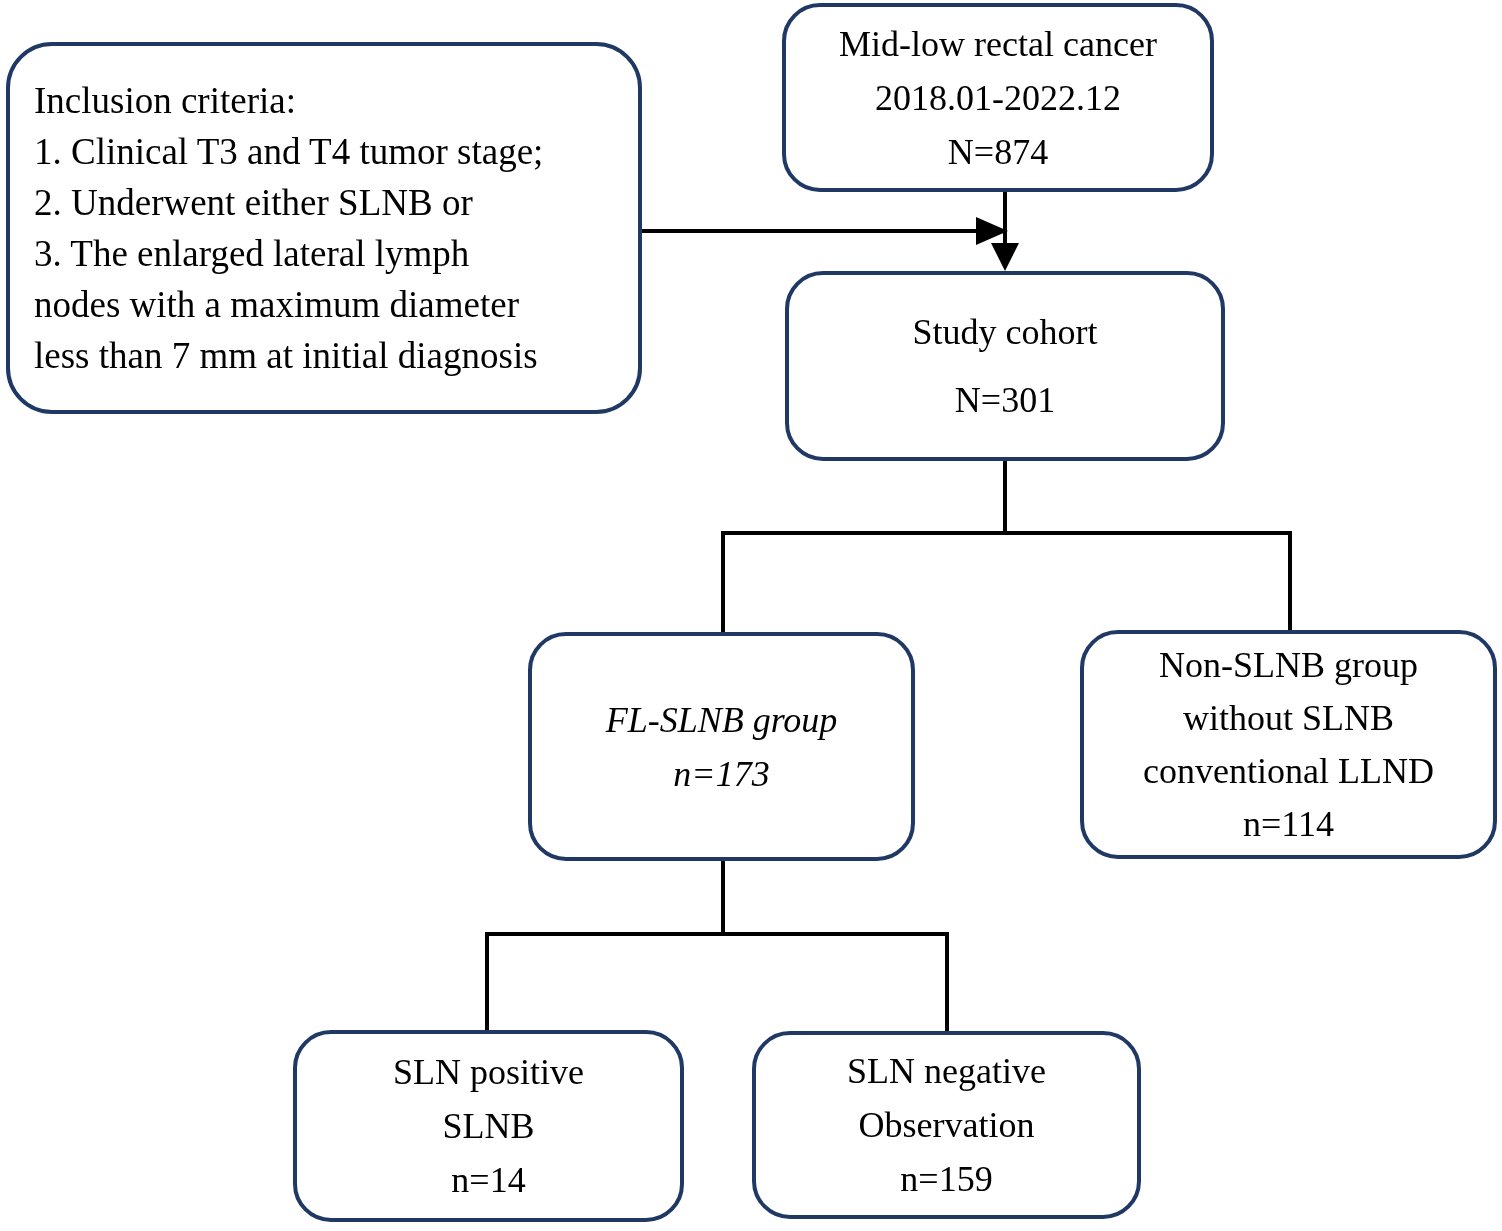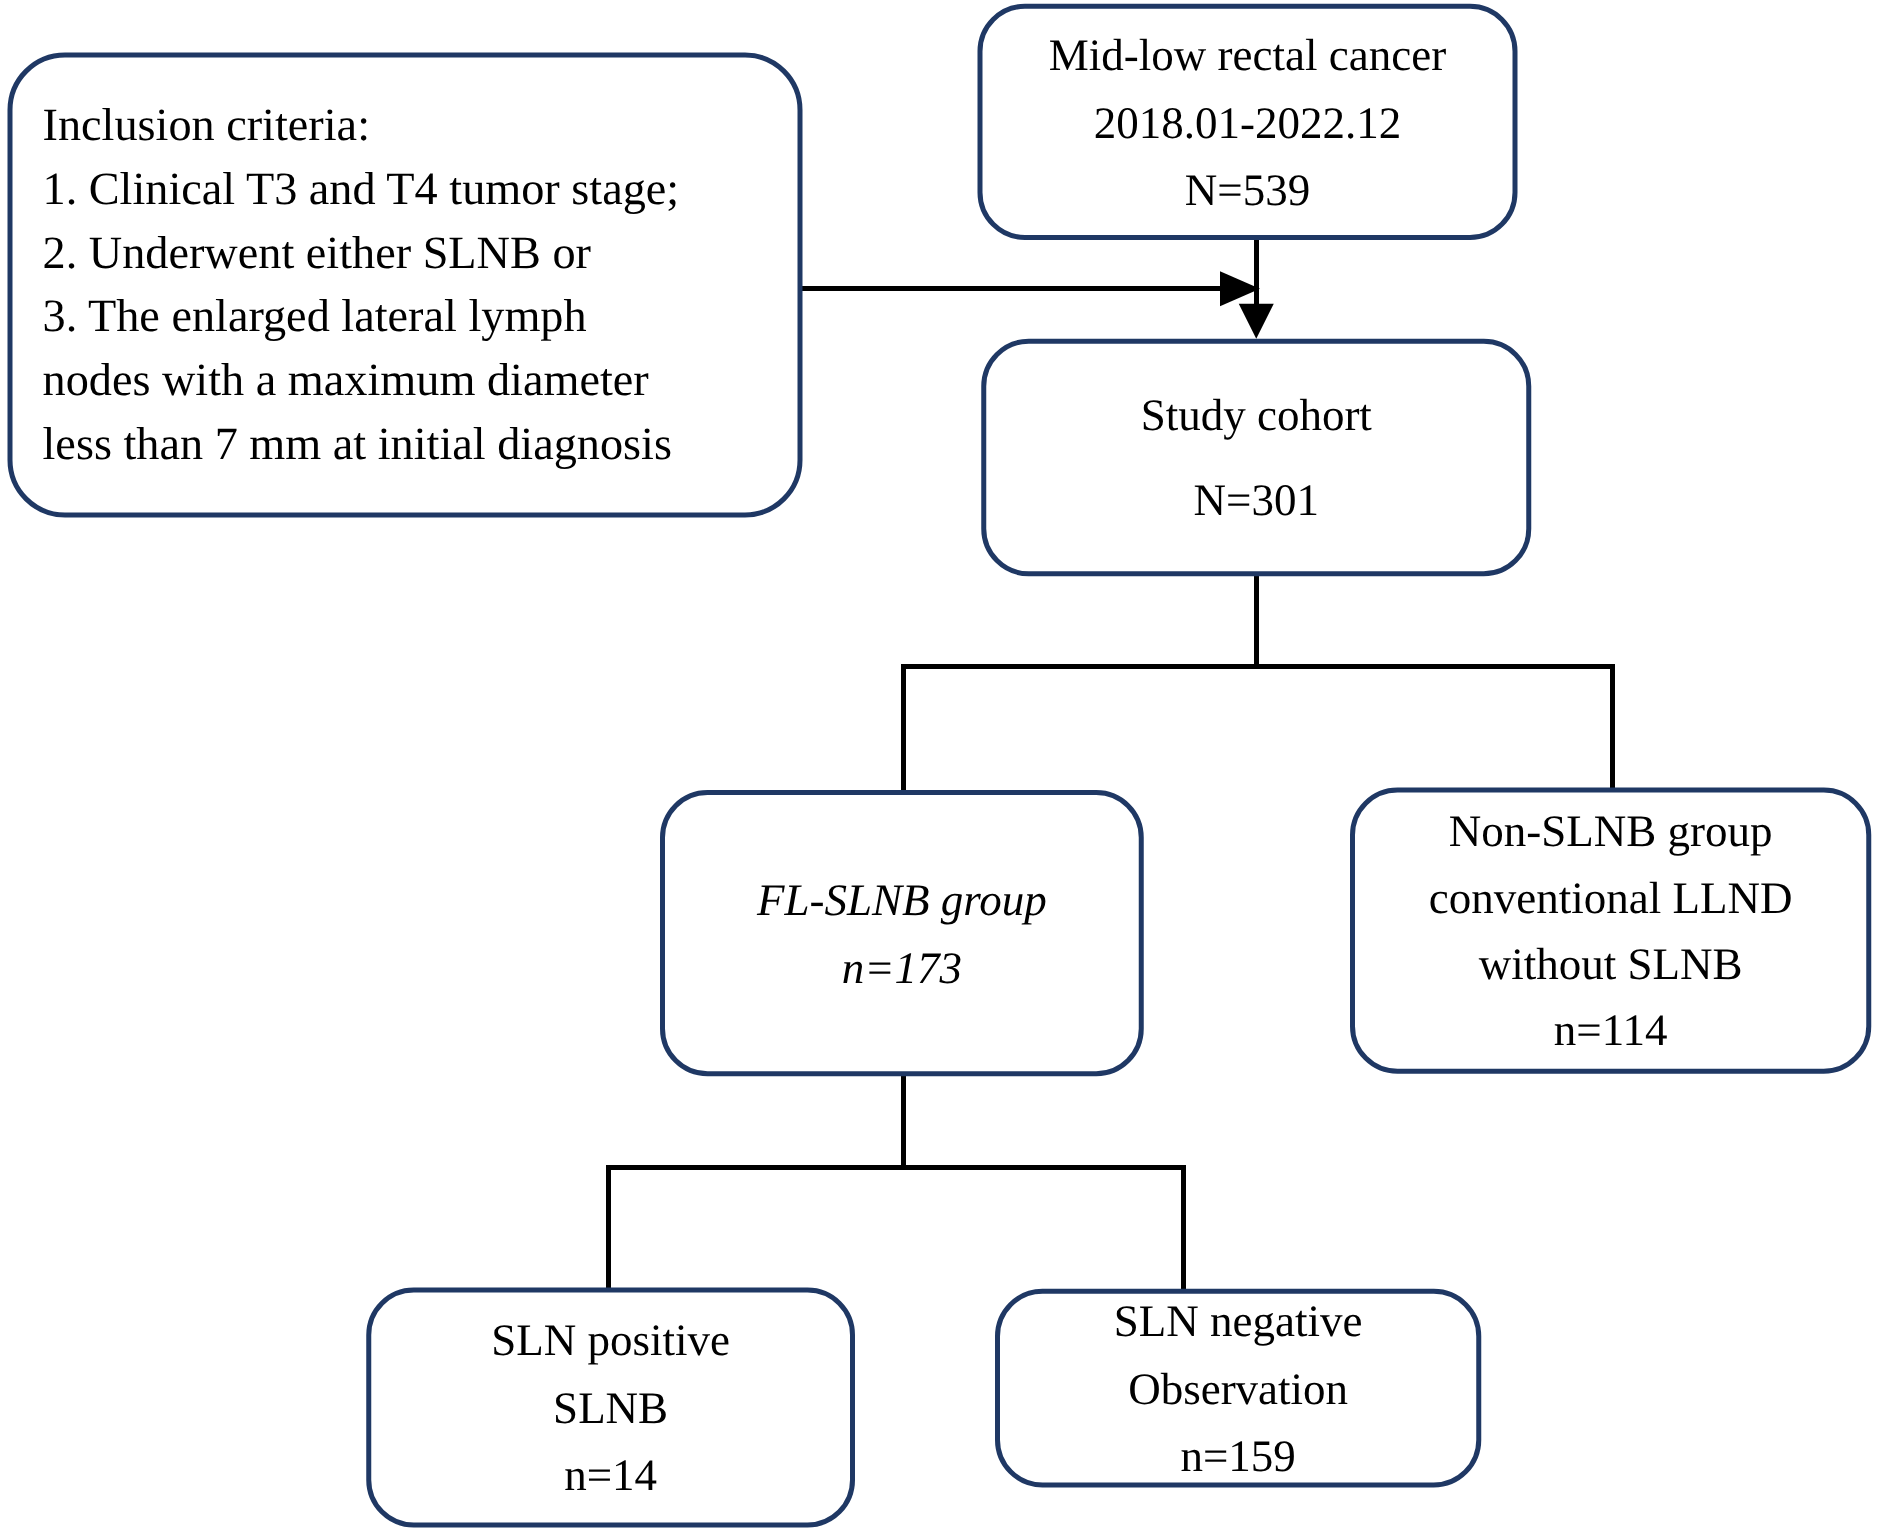--- a/index.html
+++ b/index.html
@@ -39,21 +39,21 @@
     padding: 4px 8px 4px 24px;
     font-size: 37px;
     line-height: 51px;
     border-radius: 46px;
   }
   .box--source  { left: 782px;  top: 3px;    width: 432px; height: 189px; }
   .box--cohort  { left: 785px;  top: 271px;  width: 440px; height: 190px; gap: 14px; }
   .box--fl      { left: 528px;  top: 632px;  width: 387px; height: 229px; font-style: italic; }
   .box--non     { left: 1080px; top: 630px;  width: 417px; height: 229px; line-height: 53px; }
   .box--pos     { left: 293px;  top: 1030px; width: 391px; height: 192px; }
-  .box--neg     { left: 752px;  top: 1031px; width: 389px; height: 159px; margin-left: 44px; }
+  .box--neg     { left: 752px;  top: 1031px; width: 389px; height: 188px; }
 </style>
 </head>
 <body>
 
 <div class="canvas">
 
   <svg class="connectors" viewBox="0 0 1502 1231" shape-rendering="crispEdges">
 
     <line x1="640" y1="231" x2="978" y2="231" stroke="#000000" stroke-width="4"></line>
     <polygon points="1008,231 976,217 976,245" fill="#000000" shape-rendering="auto"></polygon>
@@ -79,37 +79,37 @@
     <div class="ln">1. Clinical T3 and T4 tumor stage;</div>
     <div class="ln">2. Underwent either SLNB or</div>
     <div class="ln">3. The enlarged lateral lymph</div>
     <div class="ln">nodes with a maximum diameter</div>
     <div class="ln">less than 7 mm at initial diagnosis</div>
   </div>
 
   <div class="box box--source">
     <div class="ln">Mid-low rectal cancer</div>
     <div class="ln">2018.01-2022.12</div>
-    <div class="ln">N=539</div>
+    <div class="ln">N=874</div>
   </div>
 
   <div class="box box--cohort">
     <div class="ln">Study cohort</div>
     <div class="ln">N=301</div>
   </div>
 
   <div class="box box--fl">
     <div class="ln">FL-SLNB group</div>
     <div class="ln">n=173</div>
   </div>
 
   <div class="box box--non">
     <div class="ln">Non-SLNB group</div>
+    <div class="ln">without SLNB</div>
     <div class="ln">conventional LLND</div>
-    <div class="ln">without SLNB</div>
     <div class="ln">n=114</div>
   </div>
 
   <div class="box box--pos">
     <div class="ln">SLN positive</div>
     <div class="ln">SLNB</div>
     <div class="ln">n=14</div>
   </div>
 
   <div class="box box--neg">

